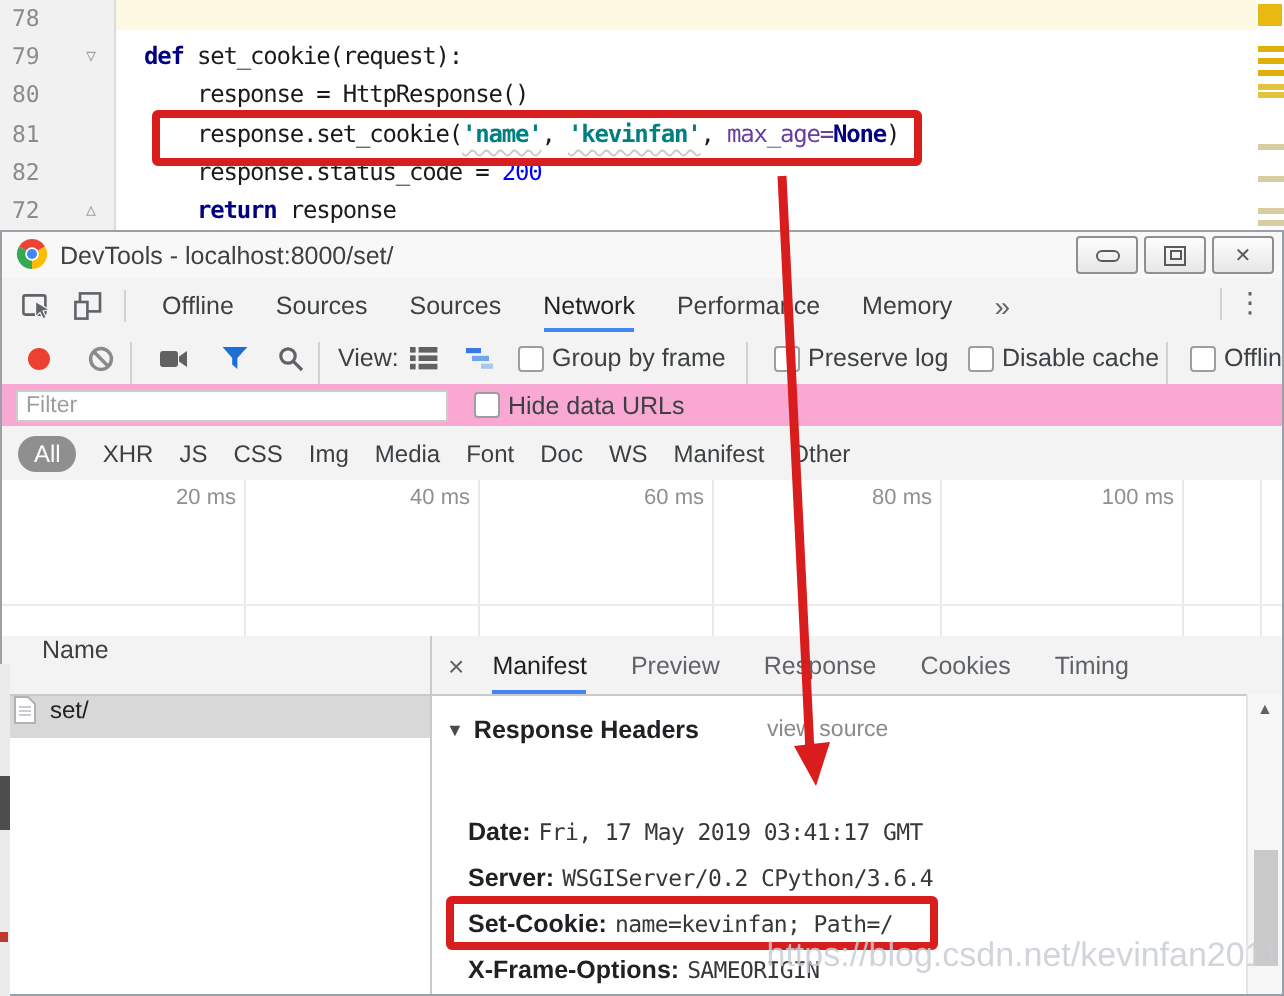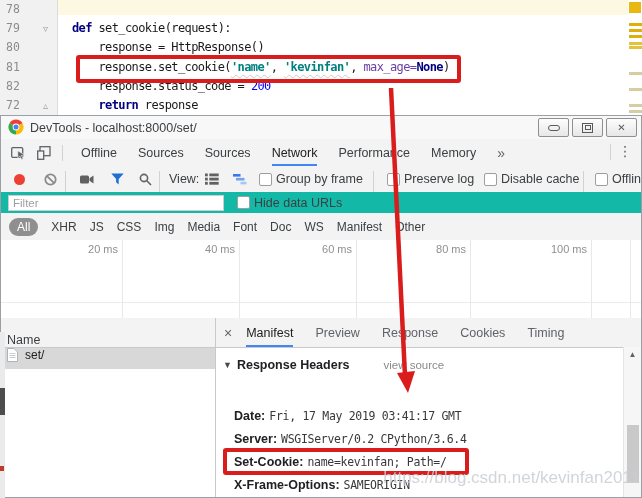--- a/index.html
+++ b/index.html
@@ -40,37 +40,37 @@
   .vsep{width:1px;height:16px;background:#d2d2d2}
   .more-dots{position:absolute;right:9px;top:27px;font-size:14px;color:#5f6368;cursor:pointer}
   .tabbar-sep-right{position:absolute;right:30px;top:28px}
 
   .toolbar{top:50px;left:0;right:0;height:26px;background:#f3f3f3;border-bottom:1px solid #dddddd;overflow:hidden}
   .ti{position:absolute;top:0;height:26px;display:flex;align-items:center}
   .cb{width:11px;height:11px;border:1px solid #9e9e9e;border-radius:2px;background:#fff;cursor:pointer}
   .cb-label{font-size:12.5px;color:#3c4043;white-space:nowrap}
   .view-label{font-size:12.5px;color:#3c4043}
 
-  .filterrow{top:76px;left:0;right:0;height:21px;background:#14b8a6;border-bottom:3px solid #c2410c}
+  .filterrow{top:76px;left:0;right:0;height:21px;background:#f9a8d4;border-bottom:3px solid #c2410c}
   .filter-input{position:absolute;left:7px;top:3px;width:206px;height:14px;border:1px solid #cdcdcd;background:#fff;
                 font-family:"Liberation Sans",sans-serif;font-size:11.5px;color:#333;padding:0 4px}
   .filter-input::placeholder{color:#9e9e9e}
 
   .chiprow{top:97px;left:0;right:0;height:27px;background:#f3f3f3;border-bottom:1px solid #c9c9c9;
            display:flex;align-items:center;gap:13px;padding-left:8px}
   .chip{font-size:12px;color:#3c4043;cursor:pointer}
   .chip.pill{background:#8f8f8f;color:#fff;border-radius:9px;padding:2px 8px}
 
   .timeline{top:124px;left:0;right:0;height:78px;background:#fff;border-bottom:1px solid #cccccc}
   .gline{position:absolute;top:0;bottom:0;width:1px;background:#e8e8e8}
   .tlabel{position:absolute;top:3px;width:60px;text-align:right;font-size:11px;color:#8f8f8f}
   .tl-div{position:absolute;left:0;right:0;top:62px;height:1px;background:#ececec}
 
   .namepanel{top:202px;left:0;width:215px;bottom:0;background:#fff;border-right:1px solid #c9c9c9;box-sizing:border-box}
-  .name-header{height:29px;background:#f3f3f3;border-bottom:1px solid #c9c9c9;display:flex;align-items:flex-end;padding-left:6px;
+  .name-header{height:29px;background:#f3f3f3;border-bottom:1px solid #c9c9c9;display:flex;align-items:flex-start;padding-left:20px;
                font-size:12.5px;color:#3c4043}
   .req-row{height:21px;background:#d8d8d8;display:flex;font-size:12px;color:#202124;cursor:pointer}
 
   .detail{top:202px;left:215px;right:0;bottom:0;background:#fff}
   .dtabs{position:absolute;top:0;left:0;right:0;height:29px;background:#f3f3f3;border-bottom:1px solid #c9c9c9;
          display:flex;align-items:center}
   .dclose{font-size:14px;color:#5f6368;margin-left:8px;cursor:pointer}
   .dtab{font-size:12.5px;color:#5f6368;height:100%;display:flex;align-items:center;cursor:pointer}
   .dtab.selected{color:#202124;box-shadow:inset 0 -2px 0 var(--accent-blue,#4285f4)}
   .disclosure{font-size:9px;color:#4a4a4a;margin-right:5px}

